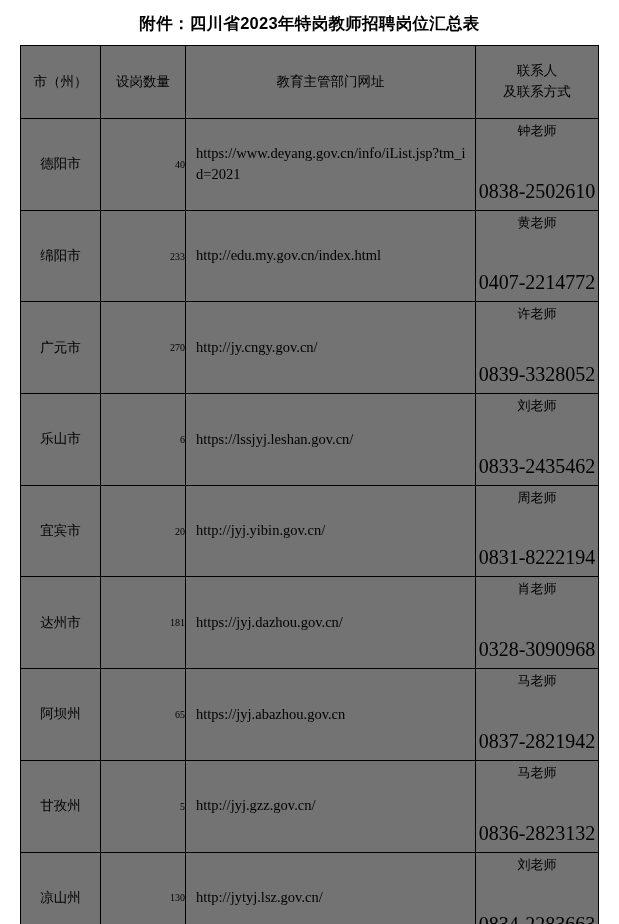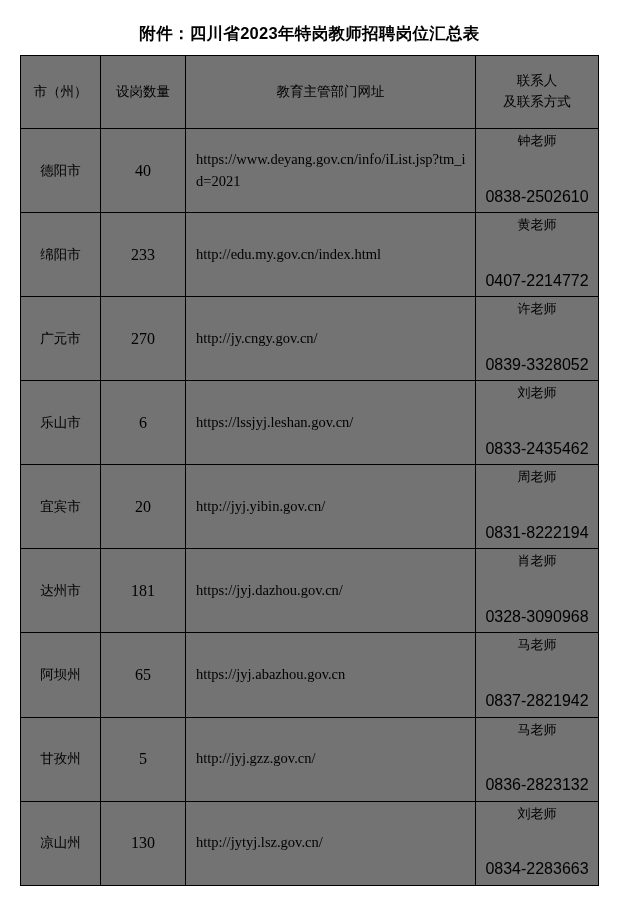--- a/index.html
+++ b/index.html
@@ -19,21 +19,21 @@
     width: 619px;
     height: 924px;
     box-sizing: border-box;
   }
   .doc-title {
     text-align: center;
     font-family: "Liberation Sans", sans-serif;
     font-weight: bold;
     font-size: 16.5px;
     letter-spacing: 0.3px;
-    padding-top: 23px;
+    padding-top: 13px;
     padding-bottom: 10px;
     color: #000;
   }
   table.summary {
     border-collapse: collapse;
     margin: 0 auto;
     width: 578px;
     table-layout: fixed;
     background: #737373;
   }
@@ -62,43 +62,43 @@
   tbody td {
     height: 76px;
     font-size: 13.5px;
   }
   tbody td.city {
     text-align: center;
     font-family: "Liberation Sans", sans-serif;
     font-size: 13.5px;
   }
   tbody td.count {
-    text-align: center;
+    text-align: right;
     font-family: "Liberation Serif", serif;
-    font-size: 16px;
+    font-size: 10px;
   }
   tbody td.url {
     text-align: left;
     padding: 0 8px 0 10px;
     font-family: "Liberation Serif", serif;
     font-size: 14.5px;
     line-height: 1.5;
     word-break: break-all;
   }
   tbody td.contact {
     text-align: center;
     font-family: "Liberation Sans", sans-serif;
     font-size: 13px;
     line-height: 1.9;
   }
   tbody td.contact .name { display: block; }
   tbody td.contact .phone {
     display: block;
-    font-family: Liberation Sans, sans-serif;
-    font-size: 16px;
+    font-family: Liberation Serif, serif;
+    font-size: 20px;
     margin-top: 28px;
   }
   tr.total-row td { height: 46px; }
   tr.total-row td.city {
     font-family: "Liberation Sans", sans-serif;
     font-size: 13.5px;
     letter-spacing: 2px;
   }
 </style>
 </head>

